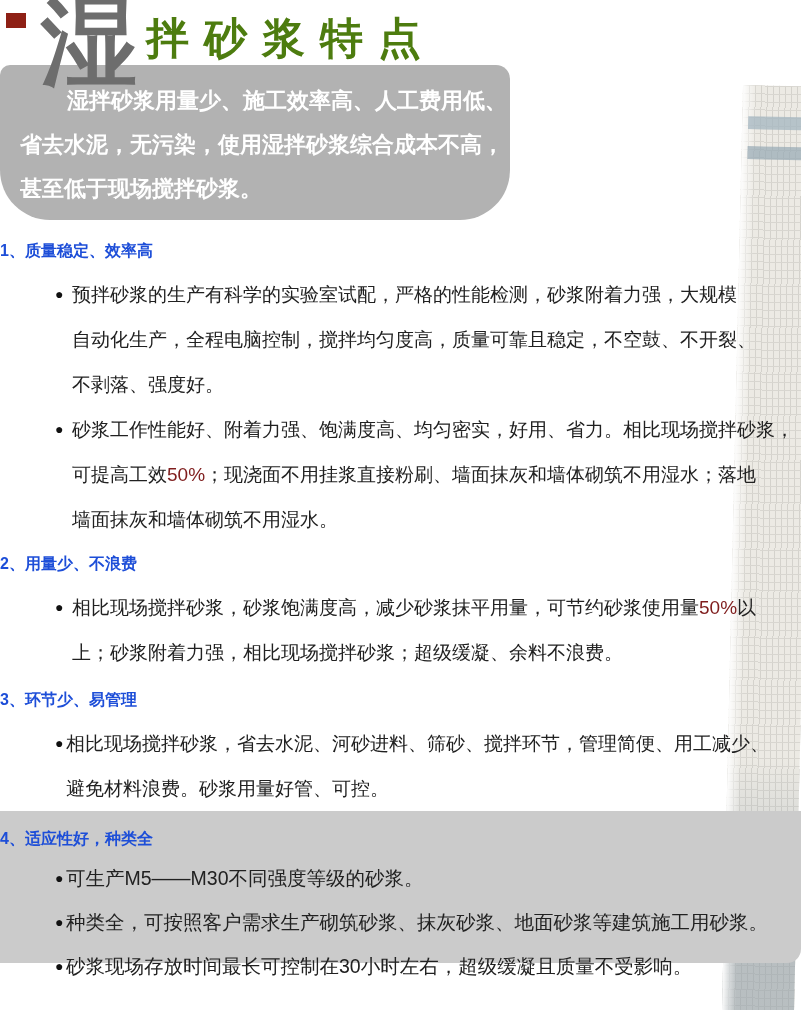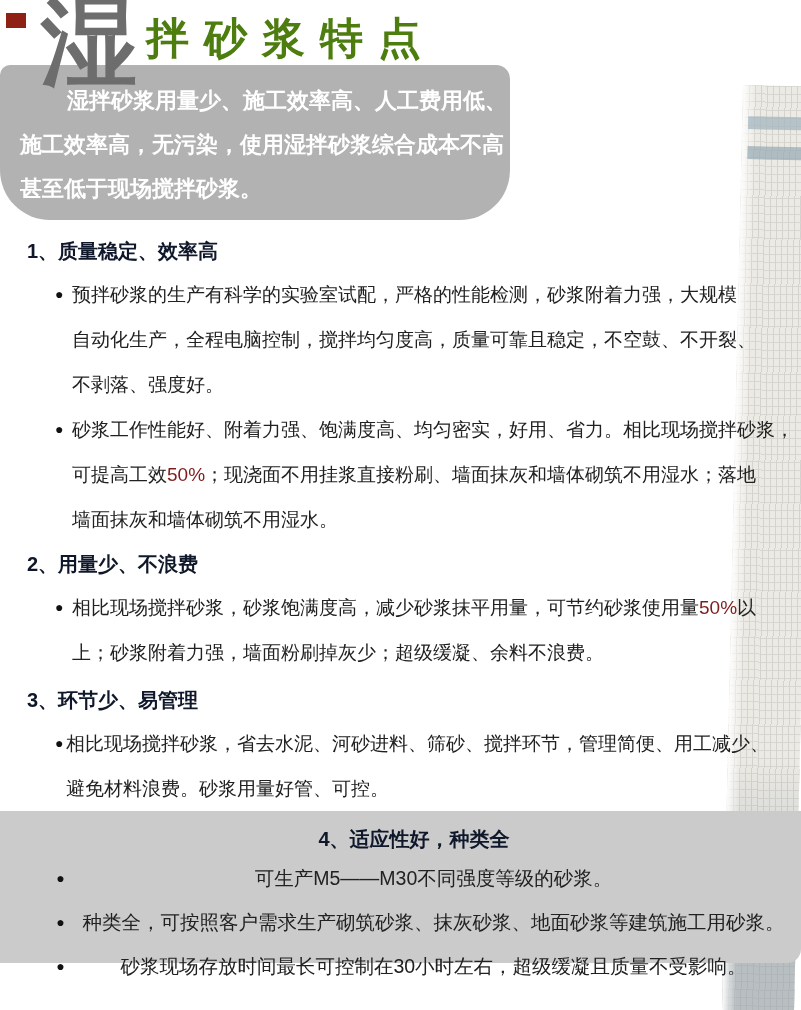--- a/index.html
+++ b/index.html
@@ -37,34 +37,33 @@
       repeating-linear-gradient(to right, #d4d2cc 0 1px, rgba(0,0,0,0) 1px 6px),
       #eceae4;
   }
   .band{position:absolute;left:6px;right:0;height:13px;}
   .band.b1{top:31px;background:rgba(164,182,192,0.75);}
   .band.b2{top:61px;background:rgba(150,168,180,0.7);}
   
   .section{position:absolute;left:0;width:801px;z-index:2;}
   .sec1{top:238px;} .sec2{top:551px;} .sec3{top:687px;}
   .section-heading{
-    margin-left:27px;font-size:20px;font-weight:bold;color:#0f172a;line-height:26px;
+    font-size:16px;font-weight:bold;color:#1d4ed8;line-height:26px;
     margin-bottom:8px;white-space:nowrap;
   }
   .bullet{display:flex;align-items:flex-start;margin-left:55px;}
   .marker{flex:0 0 17px;line-height:45px;font-size:14px;color:#111;}
   .tight .marker{flex:0 0 11px;}
   .b-lines{flex:1 1 auto;min-width:0;}
   .b-line{line-height:45px;font-size:19px;color:#212121;white-space:nowrap;}
   .hl{color:#7f1d1d;}
   
   .bottom-panel{
     position:absolute;left:0;top:811px;width:801px;height:152px;background:#cbcbcb;z-index:2;
     border-radius:0 0 14px 0;
-    text-align:center;
   }
   .bottom-panel .section-heading{padding-top:15px;margin-bottom:4px;}
   .bottom-panel .marker{line-height:44px;}
   .bottom-panel .b-line{line-height:44px;font-size:19.5px;}
 </style>
 </head>
 <body>
 
 <div id="page">
 
@@ -73,21 +72,21 @@
   <div class="title-rest">拌砂浆特点</div>
 
   <div class="building">
     <div class="band b1"></div>
     <div class="band b2"></div>
   </div>
 
   <div class="intro-panel">
     <div class="intro-text">
       <div class="intro-line indent">湿拌砂浆用量少、施工效率高、人工费用低、</div>
-      <div class="intro-line">施工效率高，无污染，使用湿拌砂浆综合成本不高，</div>
+      <div class="intro-line">省去水泥，无污染，使用湿拌砂浆综合成本不高，</div>
       <div class="intro-line">甚至低于现场搅拌砂浆。</div>
     </div>
   </div>
 
   <div class="section sec1">
     <div class="section-heading">1、质量稳定、效率高</div>
     <div class="bullet">
       <span class="marker">●</span>
       <div class="b-lines">
         <div class="b-line">预拌砂浆的生产有科学的实验室试配，严格的性能检测，砂浆附着力强，大规模</div>
@@ -104,21 +103,21 @@
       </div>
     </div>
   </div>
 
   <div class="section sec2">
     <div class="section-heading">2、用量少、不浪费</div>
     <div class="bullet">
       <span class="marker">●</span>
       <div class="b-lines">
         <div class="b-line"><span>相比现场搅拌砂浆，砂浆饱满度高，减少砂浆抹平用量，可节约砂浆使用量</span><span class="hl">50%</span><span>以</span></div>
-        <div class="b-line">上；砂浆附着力强，墙面粉刷掉灰少；超级缓凝、余料不浪费。</div>
+        <div class="b-line">上；砂浆附着力强，相比现场搅拌砂浆；超级缓凝、余料不浪费。</div>
       </div>
     </div>
   </div>
 
   <div class="section sec3">
     <div class="section-heading">3、环节少、易管理</div>
     <div class="bullet tight">
       <span class="marker">●</span>
       <div class="b-lines">
         <div class="b-line">相比现场搅拌砂浆，省去水泥、河砂进料、筛砂、搅拌环节，管理简便、用工减少、</div>

